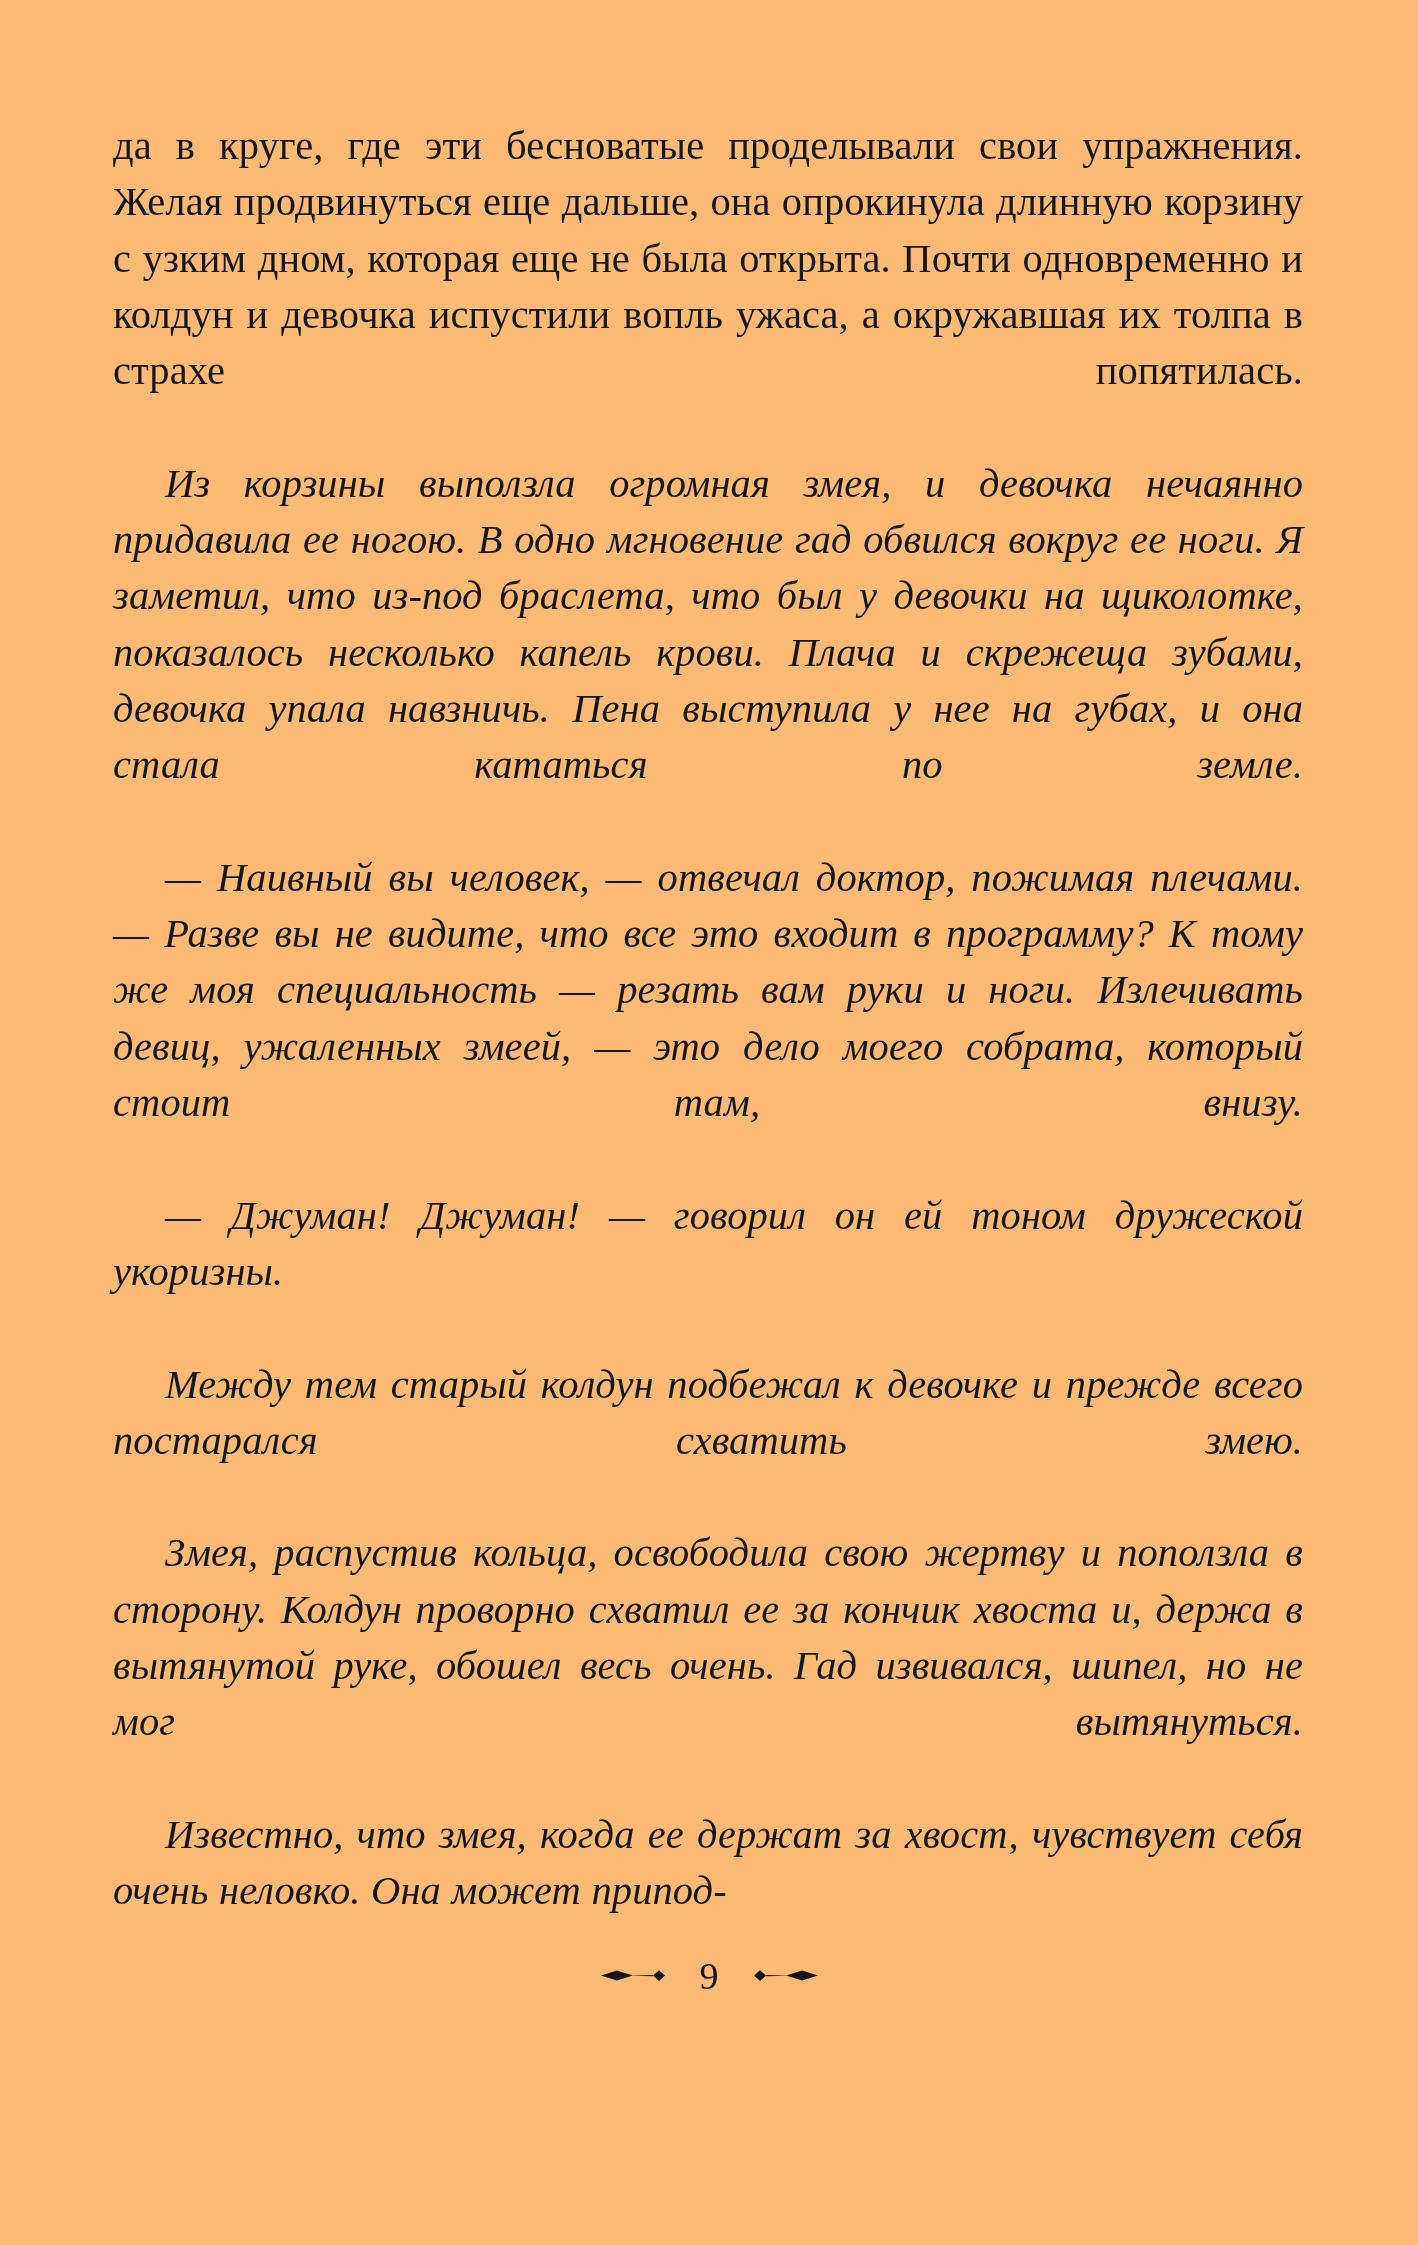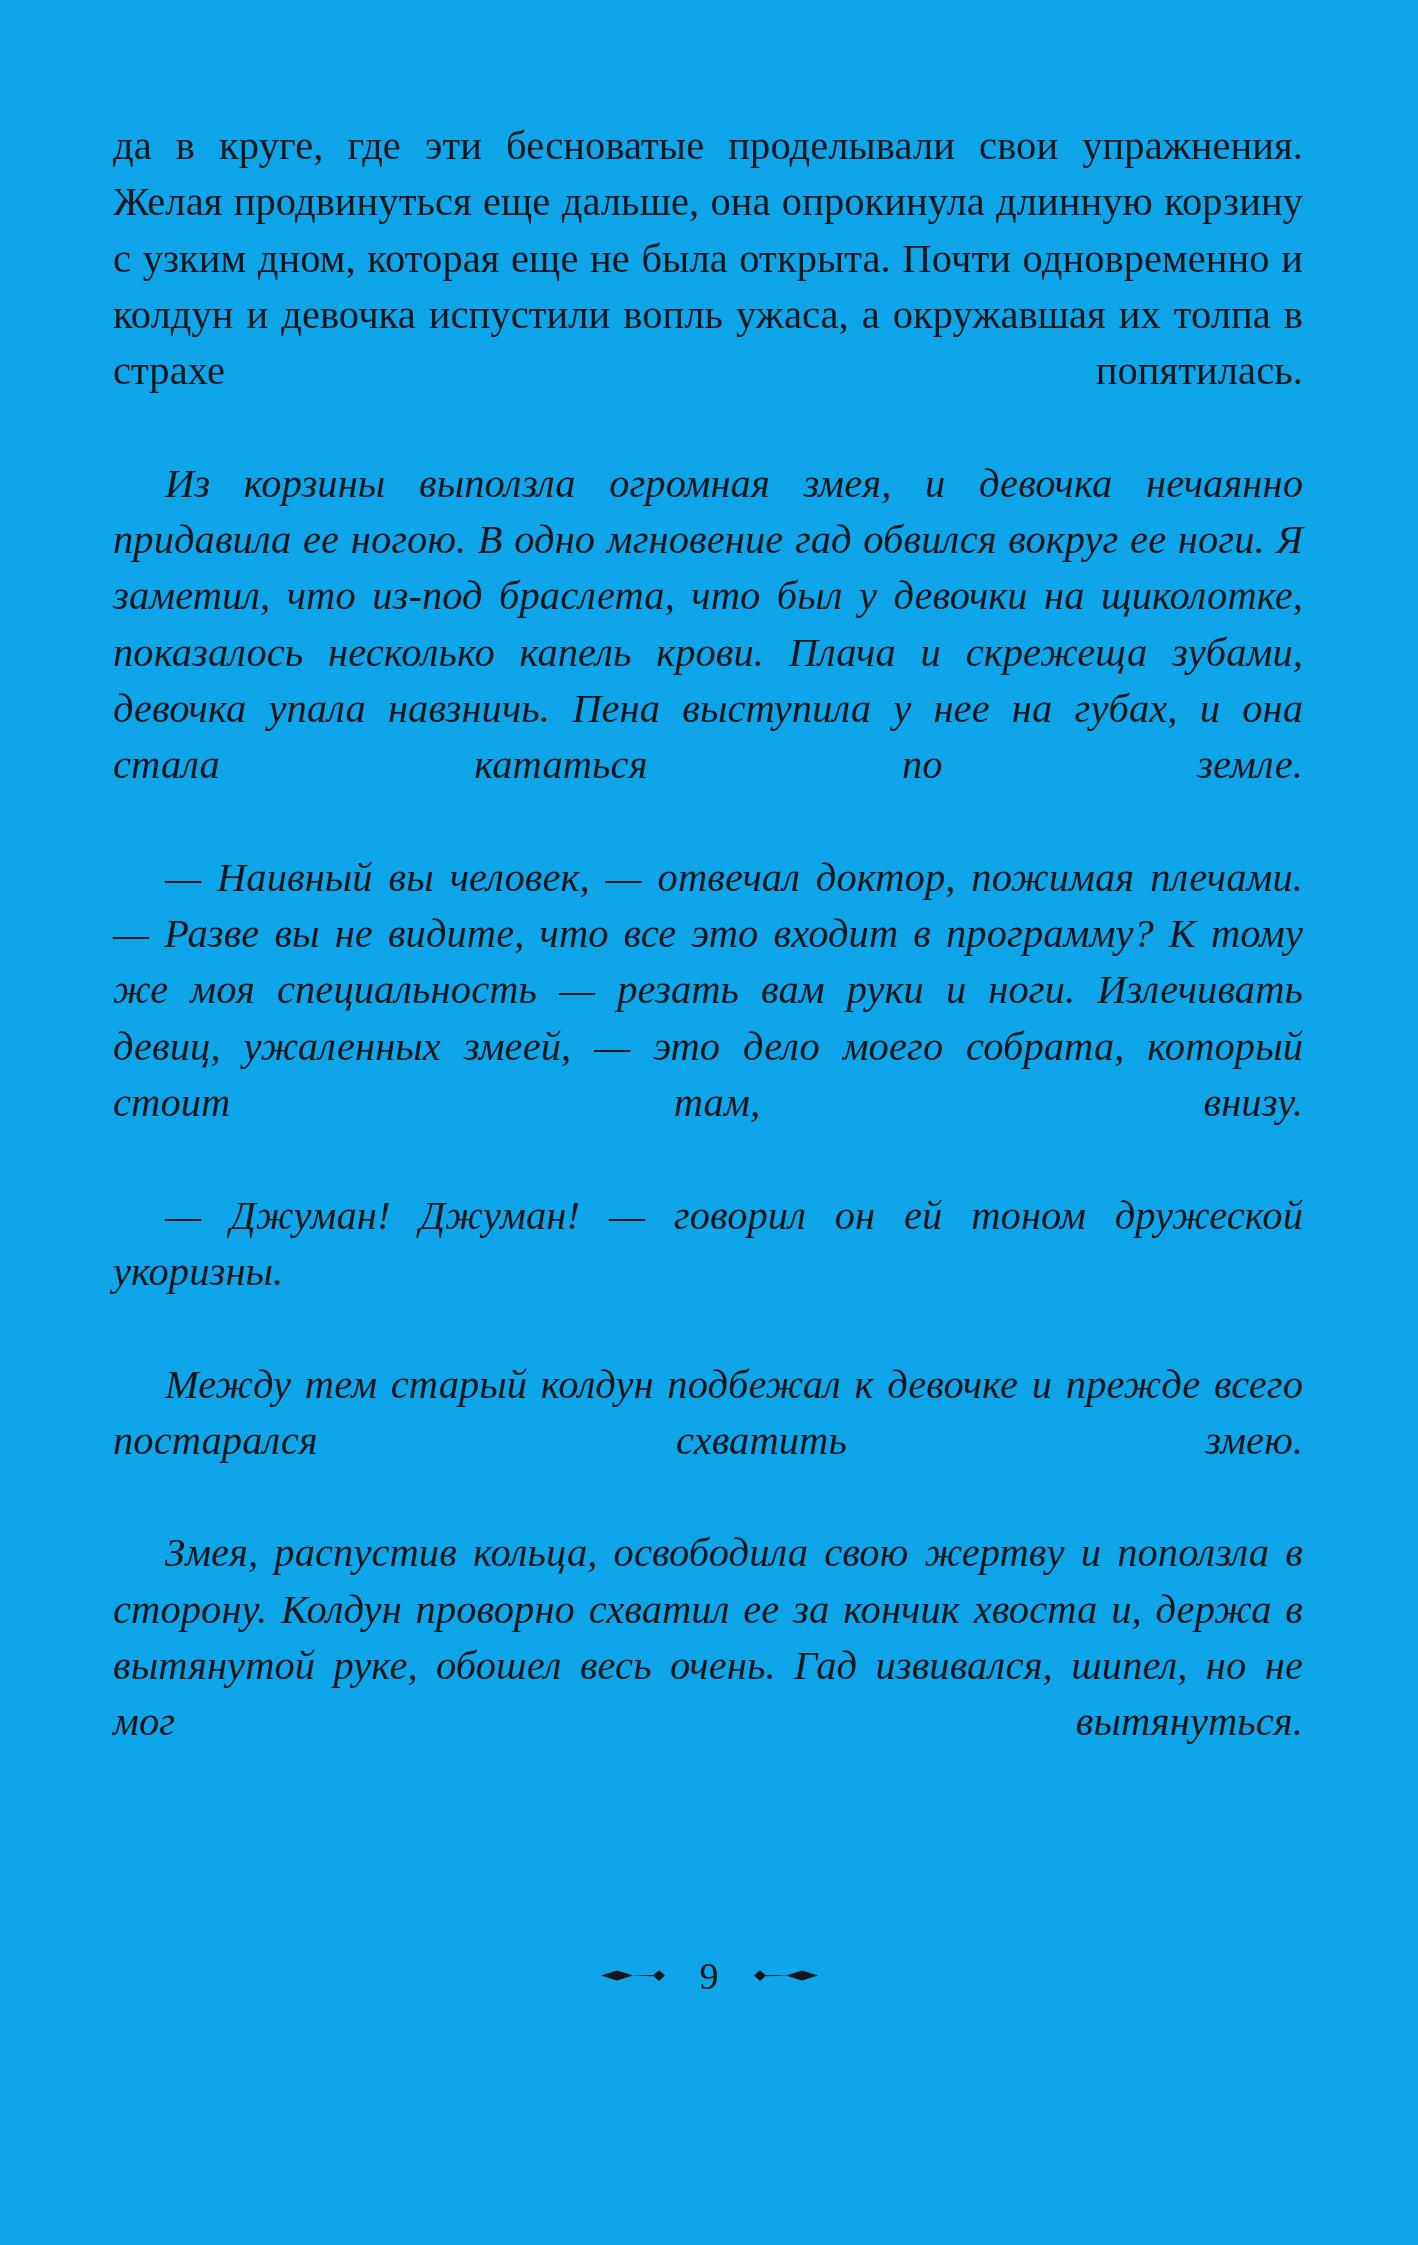--- a/index.html
+++ b/index.html
@@ -6,21 +6,21 @@
   html, body {
     margin: 0;
     padding: 0;
     background: #ffffff;
   }
 
   .page {
     position: relative;
     width: 1418px;
     height: 2245px;
-    background: #0ea5e9;
+    background: #fdba74;
     margin: 0 auto;
     overflow: hidden;
     font-family: "Liberation Serif", "DejaVu Serif", serif;
     color: #15161c;
   }
 
   
   .textblock {
     position: absolute;
     left: 113px;
@@ -94,20 +94,21 @@
 
 <div class="page">
 
   <div class="textblock">
     <p class="para cont">да в круге, где эти бесноватые проделывали свои упражнения. Желая продвинуться еще дальше, она опрокинула длинную корзину с узким дном, которая еще не была открыта. Почти одновременно и колдун и девочка испустили вопль ужаса, а окружавшая их толпа в страхе попятилась.</p>
     <p class="para indent">Из корзины выползла огромная змея, и девочка нечаянно придавила ее ногою. В одно мгновение гад обвился вокруг ее ноги. Я заметил, что из-под браслета, что был у девочки на щиколотке, показалось несколько капель крови. Плача и скрежеща зубами, девочка упала навзничь. Пена выступила у нее на губах, и она стала кататься по земле.</p>
     <p class="para indent">— Наивный вы человек, — отвечал доктор, пожимая плечами. — Разве вы не видите, что все это входит в программу? К тому же моя специальность — резать вам руки и ноги. Излечивать девиц, ужаленных змеей, — это дело моего собрата, который стоит там, внизу.</p>
     <p class="para indent">— Джуман! Джуман! — говорил он ей тоном дружеской укоризны.</p>
     <p class="para indent">Между тем старый колдун подбежал к девочке и прежде всего постарался схватить змею.</p>
     <p class="para indent">Змея, распустив кольца, освободила свою жертву и поползла в сторону. Колдун проворно схватил ее за кончик хвоста и, держа в вытянутой руке, обошел весь очень. Гад извивался, шипел, но не мог вытянуться.</p>
+    <p class="para indent runon">Известно, что змея, когда ее держат за хвост, чувствует себя очень неловко. Она может припод-</p>
   </div>
 
   <div class="folio">
 
     <svg class="ornament left" width="145" height="22" viewBox="0 0 145 22" aria-hidden="true">
       <path d="M2 11.6 L72 10.6 L88 5.6 L104 10.6 L88 15.6 L72 10.6 Z" fill="#15161c"></path>
       <path d="M104 10.4 L124 9.9 L124 11.3 L104 10.8 Z" fill="#15161c"></path>
       <path d="M124 10.6 L130 5.2 L136 10.6 L130 16.0 Z" fill="#15161c"></path>
     </svg>
 

